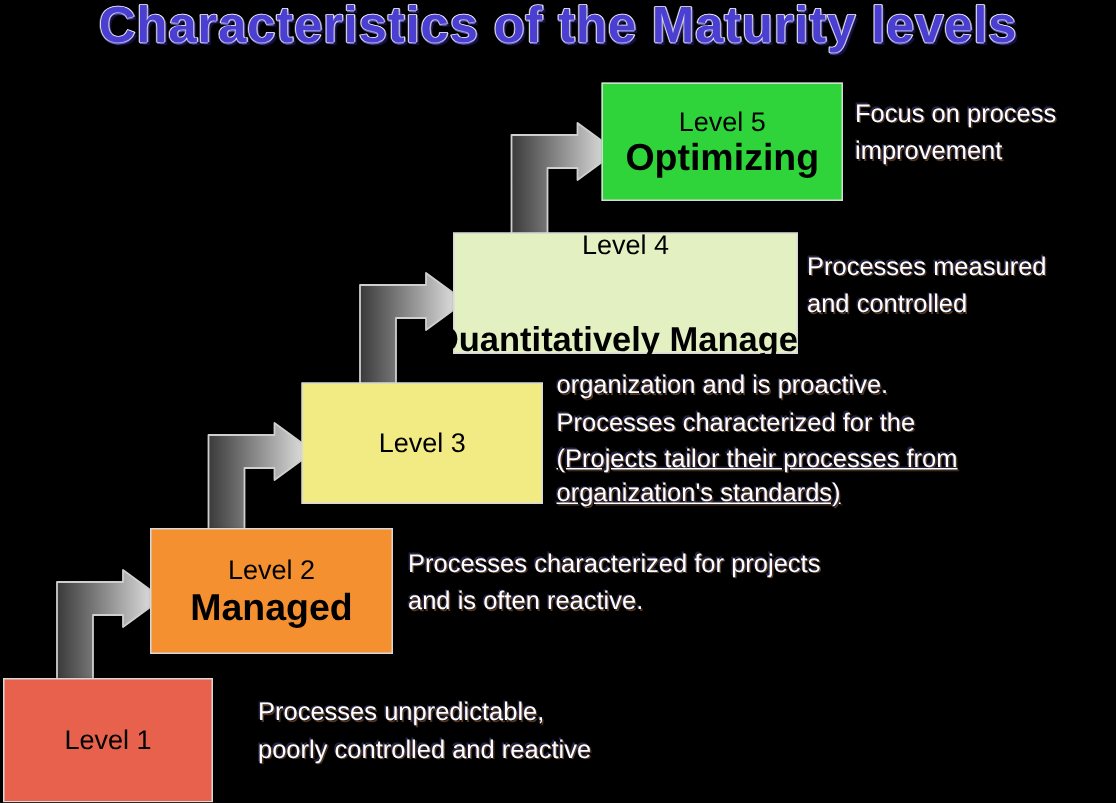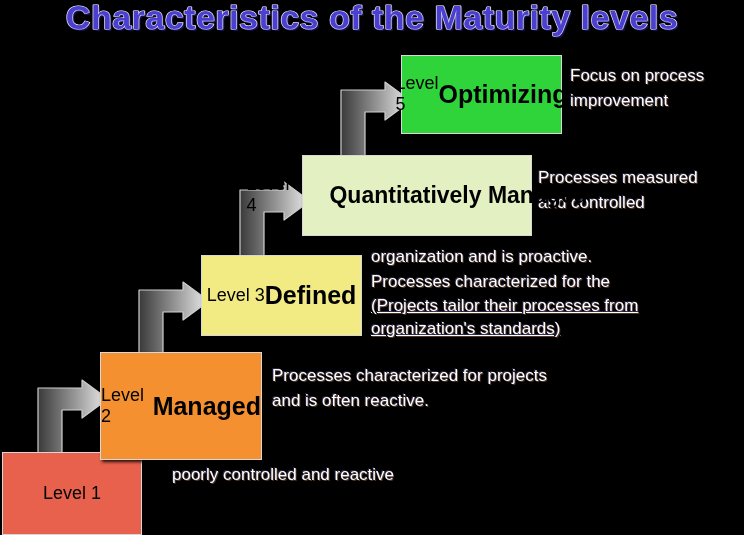--- a/index.html
+++ b/index.html
@@ -39,20 +39,21 @@
     white-space: nowrap;
   }
 
   
   .level-box {
     position: absolute;
     box-sizing: border-box;
     border: 1px solid #d8d8d8;
     box-shadow: 2px 2px 3px rgba(0,0,0,0.85);
     display: flex;
+    flex-direction: column;
     align-items: center;
     justify-content: center;
     color: #000000;
     z-index: 5;
   }
   .level-num {
     font-size: 18px;
     font-weight: normal;
     line-height: 1.15;
     margin-bottom: 1px;
@@ -147,35 +148,35 @@
         </linearGradient>
       </defs>
       <path d="M2,82 L2,10 L46,10 L46,2 L72,21 L46,40 L46,32 L26,32 L26,82 Z" fill="url(#gradA4)" stroke="#cfcfcf" stroke-width="1.2" stroke-linejoin="round"></path>
     </svg>
   </div>
 
   <div class="level-box" id="box-level-1" style="left:2px; top:452px; width:140px; height:83px; background:#e8614d;">
     <div class="level-num">Level 1</div>
   </div>
   <div class="desc" style="left:172px; top:463px; width:400px;">
+    <div>Processes unpredictable,</div>
     <div>poorly controlled and reactive</div>
   </div>
 
-  <div class="level-box" id="box-level-2" style="left:100px; top:352px; width:162px; height:108px; background:#f49030;">
+  <div class="level-box" id="box-level-2" style="left:100px; top:352px; width:162px; height:84px; background:#f49030;">
     <div class="level-num">Level 2</div>
     <div class="level-name">Managed</div>
   </div>
   <div class="desc" style="left:272px; top:364px; width:460px;">
     <div>Processes characterized for projects</div>
     <div>and is often reactive.</div>
   </div>
 
   <div class="level-box" id="box-level-3" style="left:201px; top:255px; width:161px; height:81px; background:#f2eb84;">
     <div class="level-num">Level 3</div>
-    <div class="level-name">Defined</div>
   </div>
   <div class="desc" style="left:371px; top:245px; width:372px;">
     <div>organization and is proactive.</div>
     <div>Processes characterized for the</div>
     <span class="sub">(Projects tailor their processes from organization's standards)</span>
   </div>
 
   <div class="level-box" id="box-level-4" style="left:302px; top:155px; width:230px; height:81px; background:#e3f0c2;gap:40px;">
     <div class="level-num">Level 4</div>
     <div class="level-name small">Quantitatively Managed</div>

